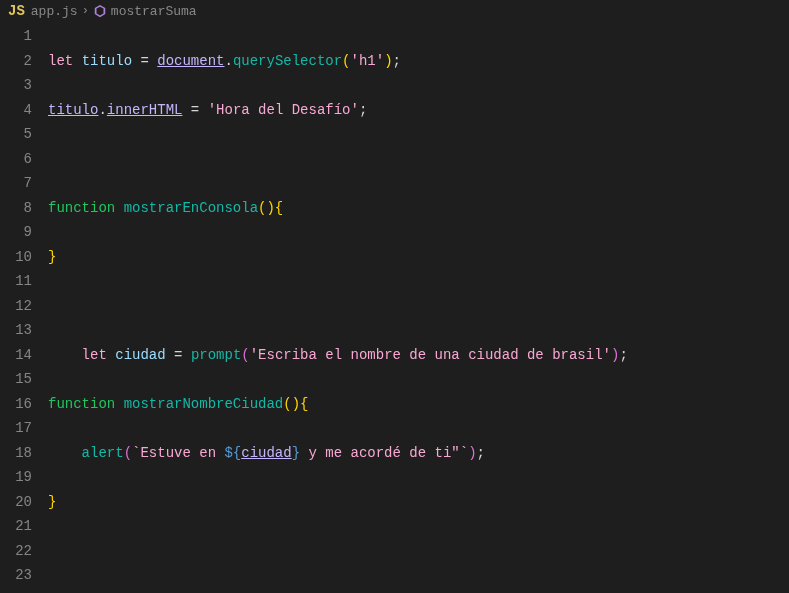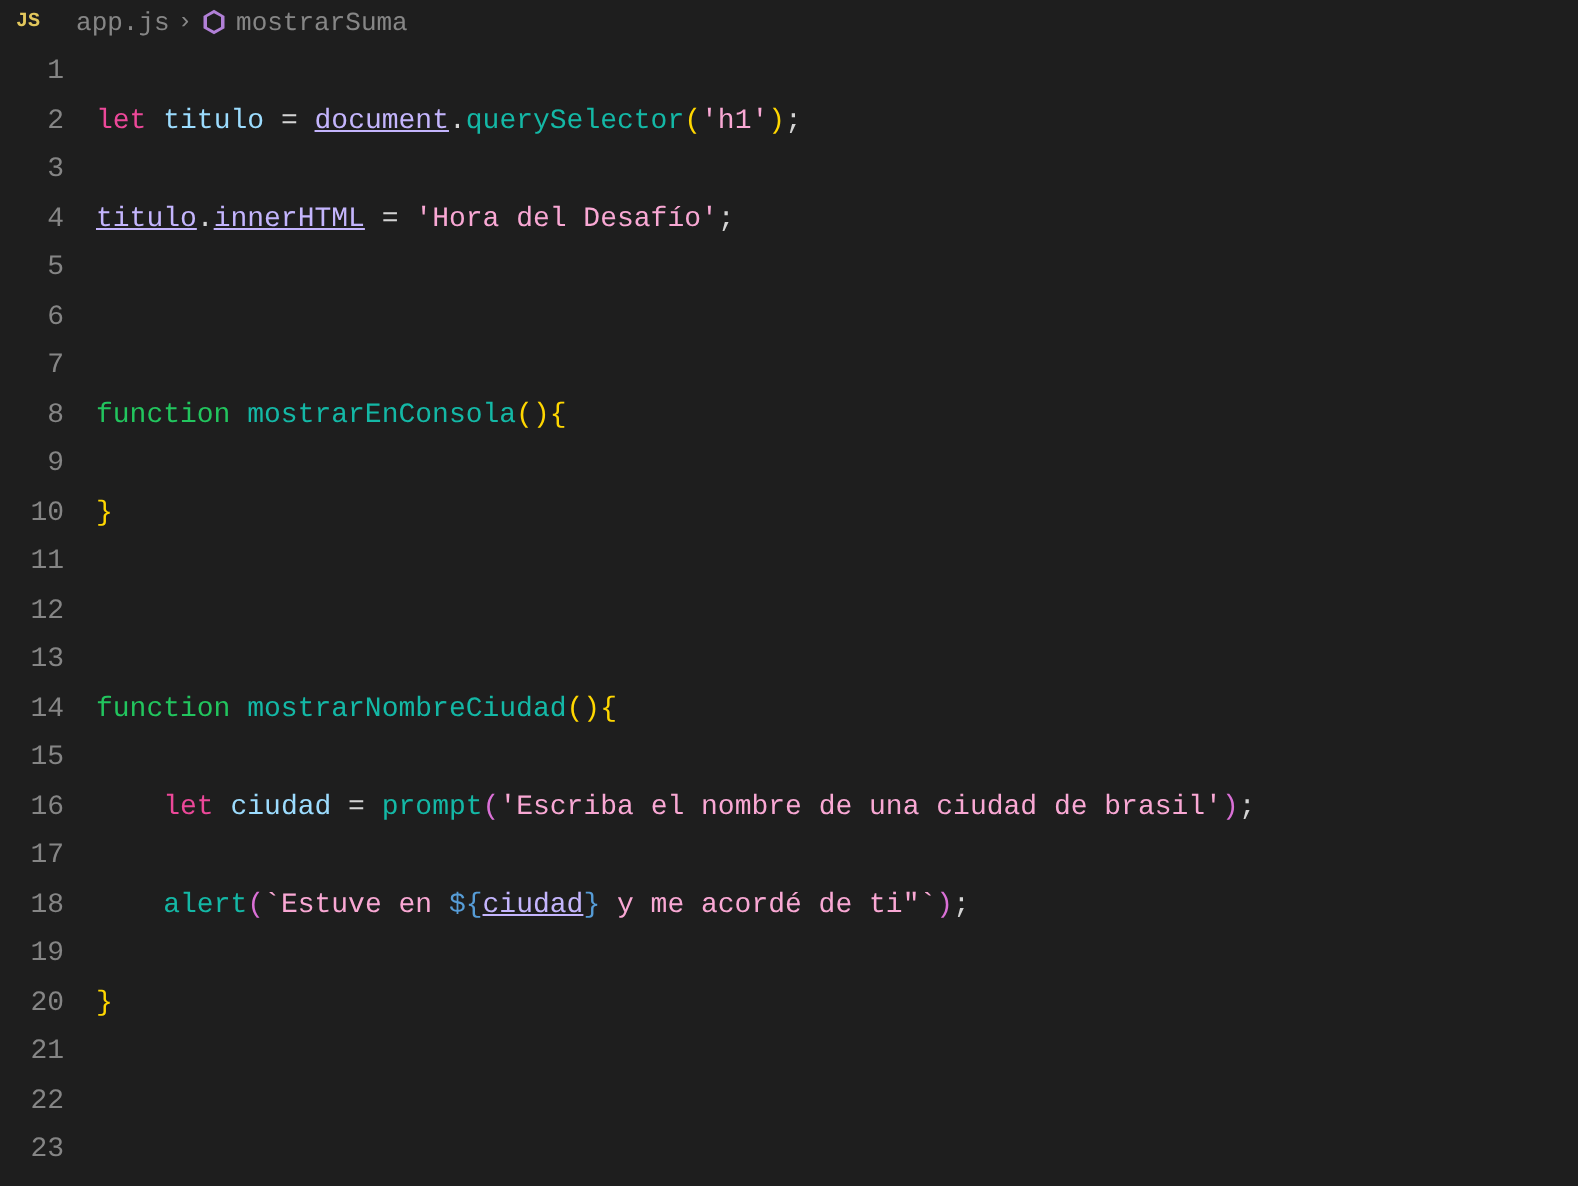--- a/index.html
+++ b/index.html
@@ -17,22 +17,22 @@
       align-items: center;
       height: 22px;
       padding: 0 8px;
       gap: 4px;
       font-size: 13px;
       color: #cccccc99;
     }
     .breadcrumb .js-badge {
       color: #e2c75c;
       font-weight: bold;
-      font-size: 10px;
-      margin-right: 14px;
+      font-size: 14px;
+      margin-right: 2px;
     }
     .breadcrumb .chev {
       color: #888;
       font-size: 12px;
     }
     .breadcrumb .fn-icon {
       width: 14px;
       height: 14px;
       display: inline-flex;
       align-items: center;
@@ -53,21 +53,21 @@
     }
     .gutter .ln { display: block; }
     .code {
       flex: 1;
       line-height: 24.5px;
       white-space: pre;
       position: relative;
     }
     .code .row { display: block; min-height: 24.5px; }
     .tok-kw { color: #22c55e; }
-    .tok-storage { color: #ec4899; }
+    .tok-storage { color: #f9a8d4; }
     .tok-var { color: #9cdcfe; }
     .tok-obj { color: #c4b5fd; text-decoration: underline; }
     .tok-fn { color: #14b8a6; }
     .tok-str { color: #f9a8d4; }
     .tok-op { color: #d4d4d4; }
     .tok-punc { color: #d4d4d4; }
     .tok-brace { color: #ffd700; }
     .tok-brace2 { color: #da70d6; }
     .tok-tmplbr { color: #569cd6; }
   </style>
@@ -113,22 +113,22 @@
     <span class="ln">23</span>
   </div>
 
   <div class="code">
 <span class="row"><span class="tok-storage">let</span> <span class="tok-var">titulo</span><span class="tok-op"> = </span><span class="tok-obj">document</span><span class="tok-punc">.</span><span class="tok-fn">querySelector</span><span class="tok-brace">(</span><span class="tok-str">'h1'</span><span class="tok-brace">)</span><span class="tok-punc">;</span></span>
 <span class="row"><span class="tok-obj">titulo</span><span class="tok-punc">.</span><span class="tok-obj">innerHTML</span><span class="tok-op"> = </span><span class="tok-str">'Hora del Desafío'</span><span class="tok-punc">;</span></span>
 <span class="row"></span>
 <span class="row"><span class="tok-kw">function</span> <span class="tok-fn">mostrarEnConsola</span><span class="tok-brace">()</span><span class="tok-brace">{</span></span>
 <span class="row"><span class="tok-brace">}</span></span>
 <span class="row"></span>
+<span class="row">    <span class="tok-storage">let</span> <span class="tok-var">ciudad</span><span class="tok-op"> = </span><span class="tok-fn">prompt</span><span class="tok-brace2">(</span><span class="tok-str">'Escriba el nombre de una ciudad de brasil'</span><span class="tok-brace2">)</span><span class="tok-punc">;</span></span>
 <span class="row"><span class="tok-kw">function</span> <span class="tok-fn">mostrarNombreCiudad</span><span class="tok-brace">()</span><span class="tok-brace">{</span></span>
-<span class="row">    <span class="tok-storage">let</span> <span class="tok-var">ciudad</span><span class="tok-op"> = </span><span class="tok-fn">prompt</span><span class="tok-brace2">(</span><span class="tok-str">'Escriba el nombre de una ciudad de brasil'</span><span class="tok-brace2">)</span><span class="tok-punc">;</span></span>
 <span class="row">    <span class="tok-fn">alert</span><span class="tok-brace2">(</span><span class="tok-str">`</span><span class="tok-str">Estuve en </span><span class="tok-tmplbr">${</span><span class="tok-obj">ciudad</span><span class="tok-tmplbr">}</span><span class="tok-str"> y me acordé de ti"</span><span class="tok-str">`</span><span class="tok-brace2">)</span><span class="tok-punc">;</span></span>
 <span class="row"><span class="tok-brace">}</span></span>
 <span class="row"></span>
 
 
 
 
 
 
 

